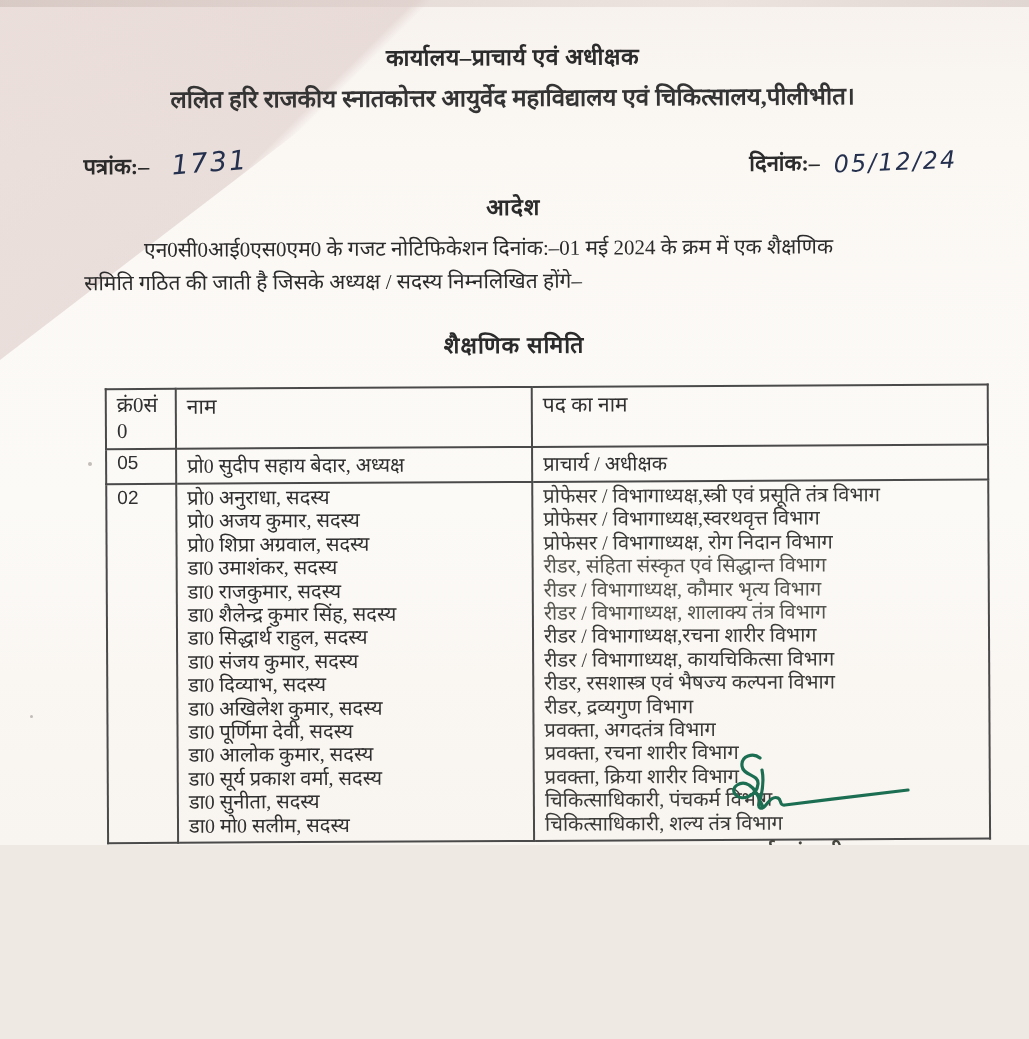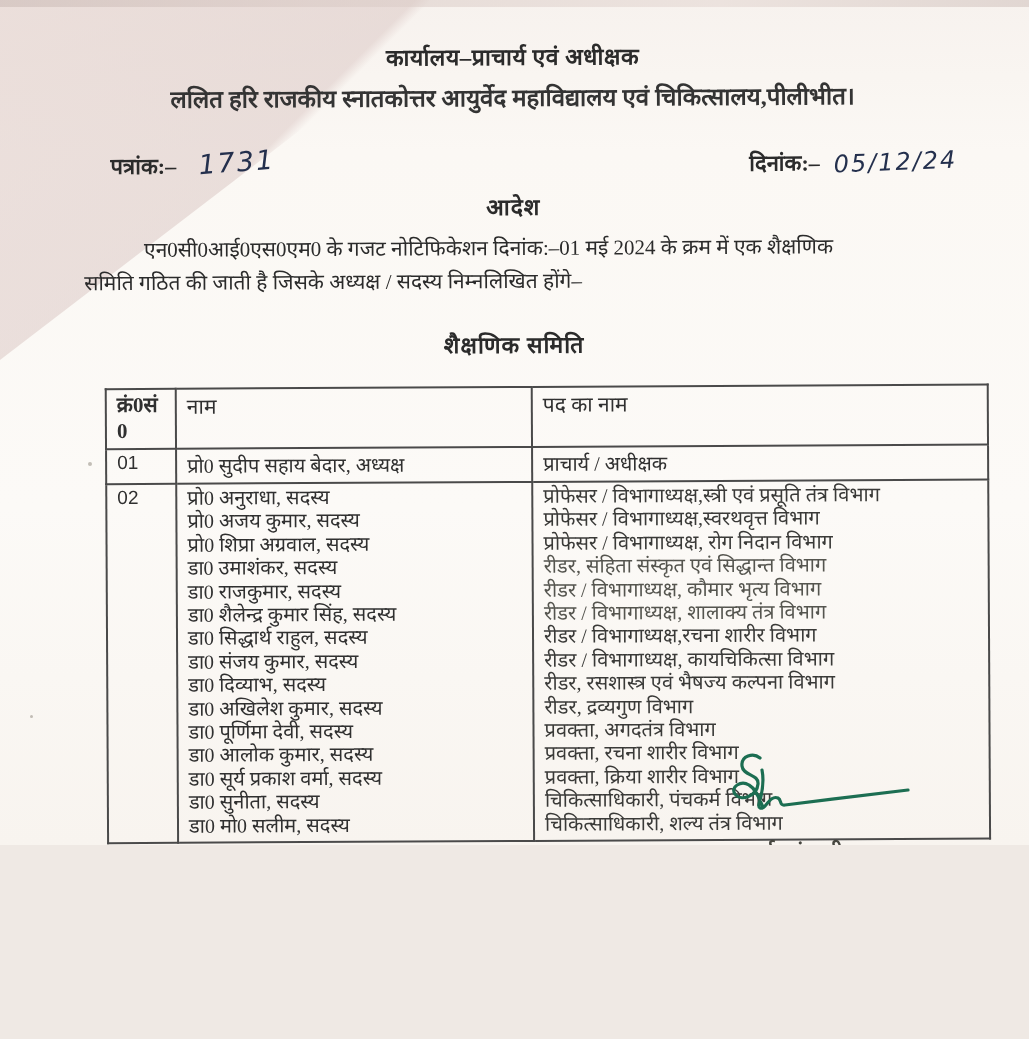--- a/index.html
+++ b/index.html
@@ -40,21 +40,21 @@
   }
 
   .letterhead{ text-align:center; }
   .lh1{font-size:23px;font-weight:bold;letter-spacing:.5px;}
   .lh2{font-size:24px;font-weight:bold;margin-top:8px;color:#343434;}
 
   .refrow{
     display:flex;justify-content:space-between;
     margin:34px 70px 0 85px;align-items:flex-end;
   }
-  .reflabel{font-size:22px;font-weight:bold;margin-left:27px;}
+  .reflabel{font-size:22px;font-weight:bold;}
   .hand{
     font-family:"DejaVu Sans","Liberation Sans",sans-serif;
     font-style:italic;font-weight:500;
     color:#24304d;
     letter-spacing:2px;
   }
   .refno{font-size:27px;transform:rotate(-4deg) translateY(-2px);display:inline-block;margin-left:18px;}
   .dateval{font-size:24px;transform:rotate(-2deg);display:inline-block;margin-left:10px;}
 
   .order-head{
@@ -83,21 +83,21 @@
     color:#303030;
   }
   table.committee th, table.committee td{
     border:2px solid #4a4a4a;
     padding:2px 8px 4px 10px;
     vertical-align:top;
     text-align:left;
     font-weight:normal;
   }
   col.c1{width:70px;} col.c2{width:356px;} col.c3{width:456px;}
-  th .blk{display:block;font-weight:bold;font-size:21px;line-height:26px;}
+  th .blk{display:block;font-weight:normal;font-size:21px;line-height:26px;}
   th.name-h,th.desig-h{font-weight:bold;font-size:21px;vertical-align:top;}
   td.sno{font-family:"Liberation Sans","DejaVu Sans",sans-serif;font-size:19px;padding-top:4px;}
   .mline{display:block;line-height:23.4px;white-space:nowrap;}
   .dline{display:block;line-height:23.4px;white-space:nowrap;color:#3a3a38;}
   .dline.faded{color:#55554f;}
 
   .sigblock{
     position:absolute;
     top:750px;left:620px;width:360px;
     text-align:center;
@@ -156,21 +156,21 @@
           <th>
             <span class="blk">क्रं0सं</span>
             <span class="blk">0</span>
           </th>
           <th class="name-h">नाम</th>
           <th class="desig-h">पद का नाम</th>
         </tr>
       </thead>
       <tbody>
         <tr>
-          <td class="sno">01</td>
+          <td class="sno">05</td>
           <td>प्रो0 सुदीप सहाय बेदार, अध्यक्ष</td>
           <td>प्राचार्य / अधीक्षक</td>
         </tr>
         <tr>
           <td class="sno">02</td>
           <td>
             <span class="mline">प्रो0 अनुराधा,  सदस्य</span>
             <span class="mline">प्रो0 अजय कुमार,  सदस्य</span>
             <span class="mline">प्रो0 शिप्रा अग्रवाल,  सदस्य</span>
             <span class="mline">डा0 उमाशंकर,  सदस्य</span>

